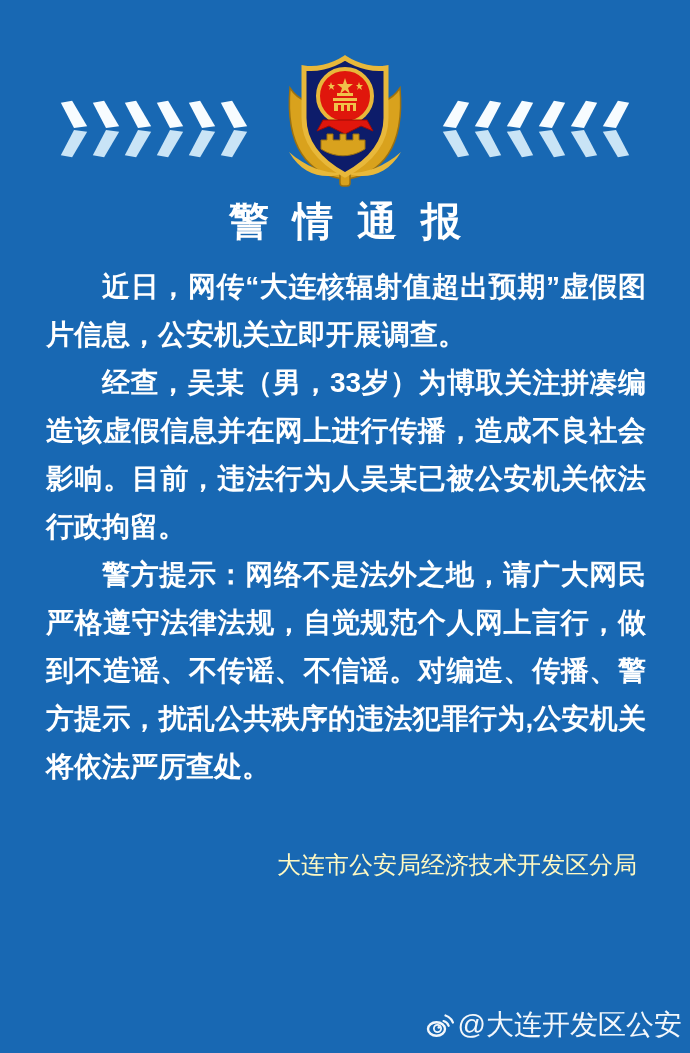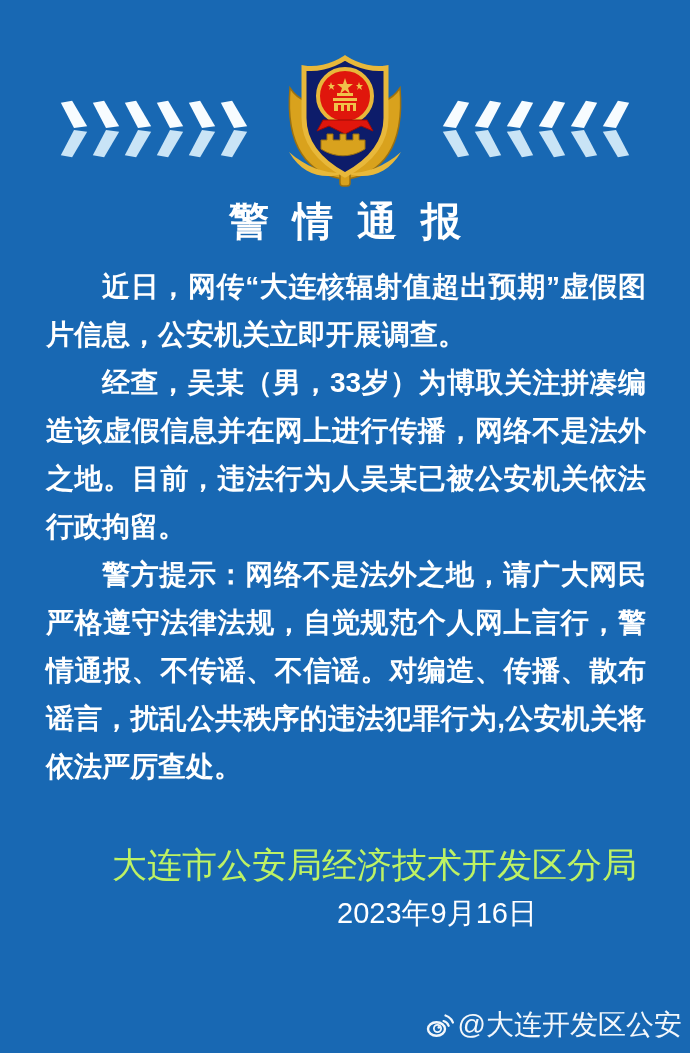--- a/index.html
+++ b/index.html
@@ -39,21 +39,21 @@
     position:absolute;top:263px;left:46px;right:44px;
     font-size:28px;line-height:48px;
     text-align:justify;
     color:#ffffff;
     font-weight:bold;
   }
   .body-text p{margin:0;text-indent:2em;}
   
   .signature{
     position:absolute;top:848px;right:53px;
-    font-size:35px;line-height:34px;color:#bef264;
+    font-size:24px;line-height:34px;color:#fef9c3;
   }
   .issue-date{
     position:absolute;top:896px;right:153px;
     font-size:29px;line-height:34px;color:#fff;
   }
   .watermark{
     position:absolute;right:8px;bottom:9px;
     display:flex;align-items:center;gap:4px;
     opacity:.95;
   }
@@ -142,26 +142,25 @@
       </svg>
     <svg class="chev">
         <use href="#chev-symbol"></use>
       </svg>
   </div>
 
   <div class="title">警情通报</div>
 
   <div class="body-text">
     <p>近日，网传“大连核辐射值超出预期”虚假图片信息，公安机关立即开展调查。</p>
-    <p>经查，吴某（男，33岁）为博取关注拼凑编造该虚假信息并在网上进行传播，网络不是法外之地。目前，违法行为人吴某已被公安机关依法行政拘留。</p>
-    <p>警方提示：网络不是法外之地，请广大网民严格遵守法律法规，自觉规范个人网上言行，警情通报、不传谣、不信谣。对编造、传播、散布谣言，扰乱公共秩序的违法犯罪行为,公安机关将依法严厉查处。</p>
+    <p>经查，吴某（男，33岁）为博取关注拼凑编造该虚假信息并在网上进行传播，造成不良社会影响。目前，违法行为人吴某已被公安机关依法行政拘留。</p>
+    <p>警方提示：网络不是法外之地，请广大网民严格遵守法律法规，自觉规范个人网上言行，做到不造谣、不传谣、不信谣。对编造、传播、警方提示，扰乱公共秩序的违法犯罪行为,公安机关将依法严厉查处。</p>
   </div>
 
   <div class="signature">大连市公安局经济技术开发区分局</div>
-  <div class="issue-date">2023年9月16日</div>
 
   <div class="watermark">
     <svg class="wm-icon" viewBox="0 0 28 28">
       <ellipse cx="10.5" cy="18" rx="8.5" ry="6.8" fill="none" stroke="#ffffff" stroke-width="2.4"></ellipse>
       <circle cx="11.5" cy="17.5" r="3.6" fill="none" stroke="#ffffff" stroke-width="1.8"></circle>
       <circle cx="12.8" cy="16.4" r="1.3" fill="#ffffff"></circle>
       <path d="M17.5,10 a7.5,7.5 0 0 1 5.2,4.8" fill="none" stroke="#ffffff" stroke-width="2.2" stroke-linecap="round"></path>
       <path d="M19.5,4.5 a12,12 0 0 1 7.4,7" fill="none" stroke="#ffffff" stroke-width="2.2" stroke-linecap="round"></path>
     </svg>
     <span class="wm-text">@大连开发区公安</span>

